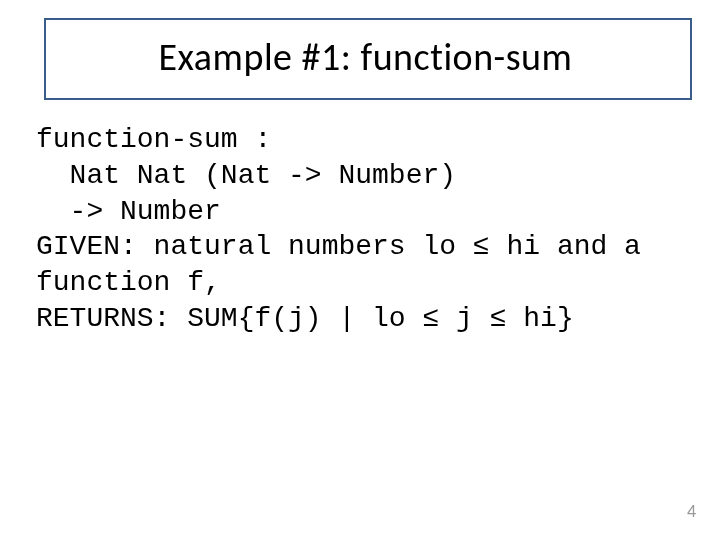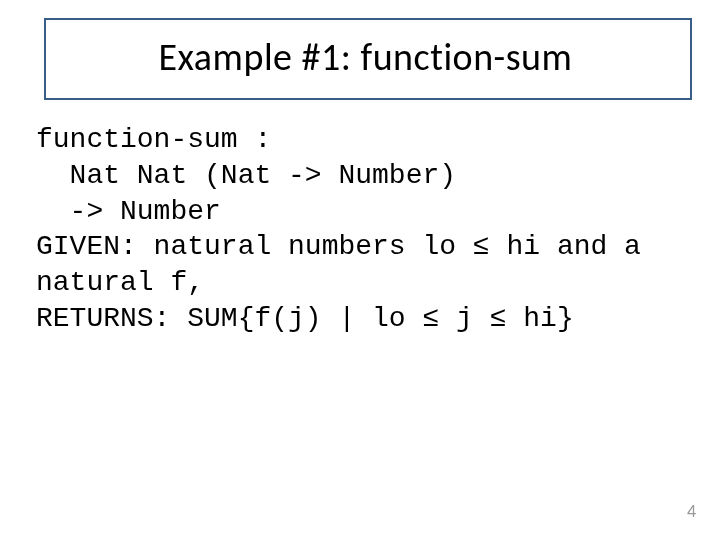--- a/index.html
+++ b/index.html
@@ -44,16 +44,16 @@
 <body>
 
 <div class="title-box">
   <h1>Example #1: function-sum</h1>
 </div>
 
 <div class="body-content"><span>function-sum :</span>
 <span>  Nat Nat (Nat -&gt; Number)</span>
 <span>  -&gt; Number</span>
 <span>GIVEN: natural numbers lo ≤ hi and a</span>
-<span>natural f,</span>
+<span>function f,</span>
 <span>RETURNS: SUM{f(j) | lo ≤ j ≤ hi}</span></div>
 
 <div class="page-number">4</div>
 
 </body></html>

